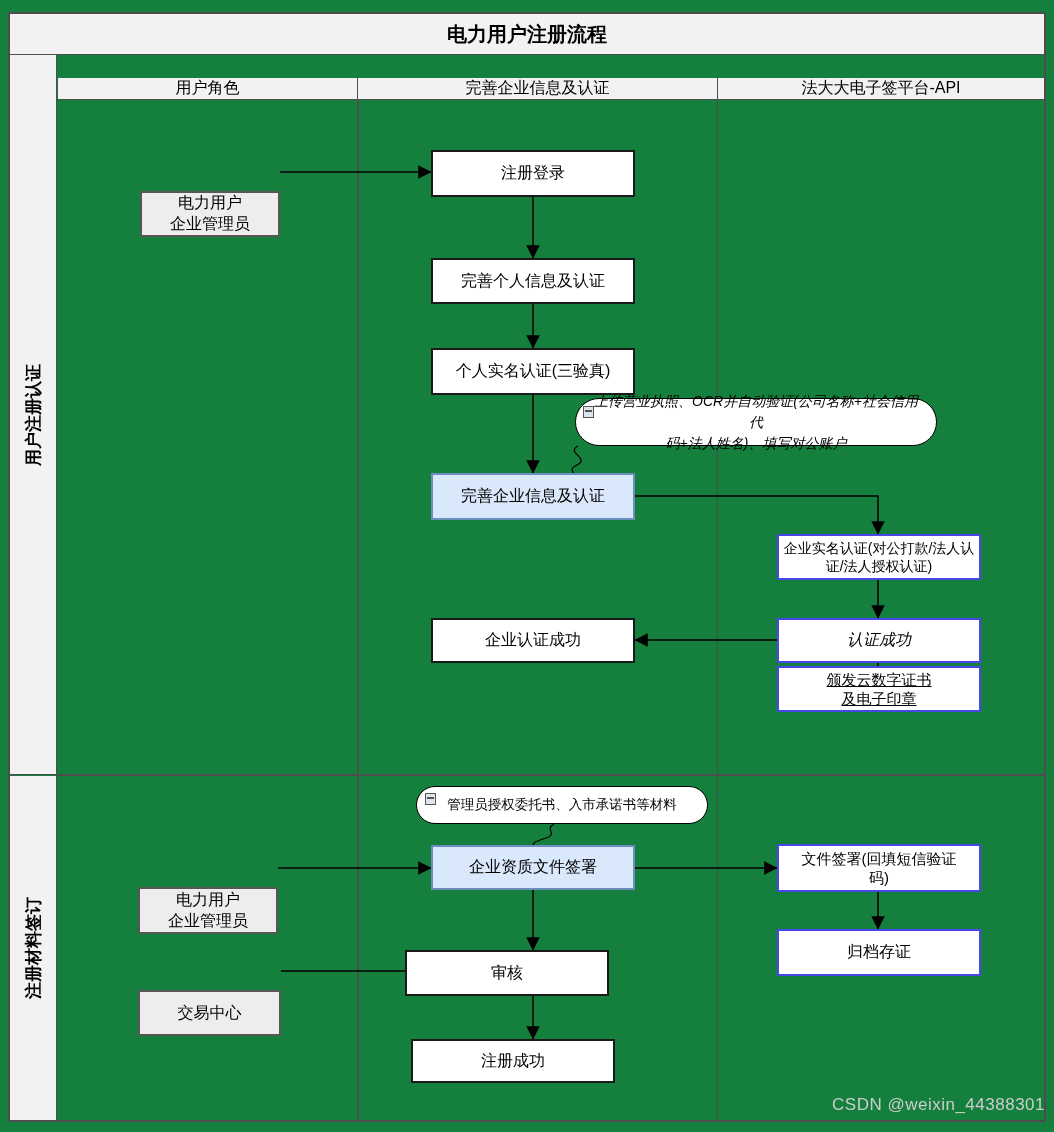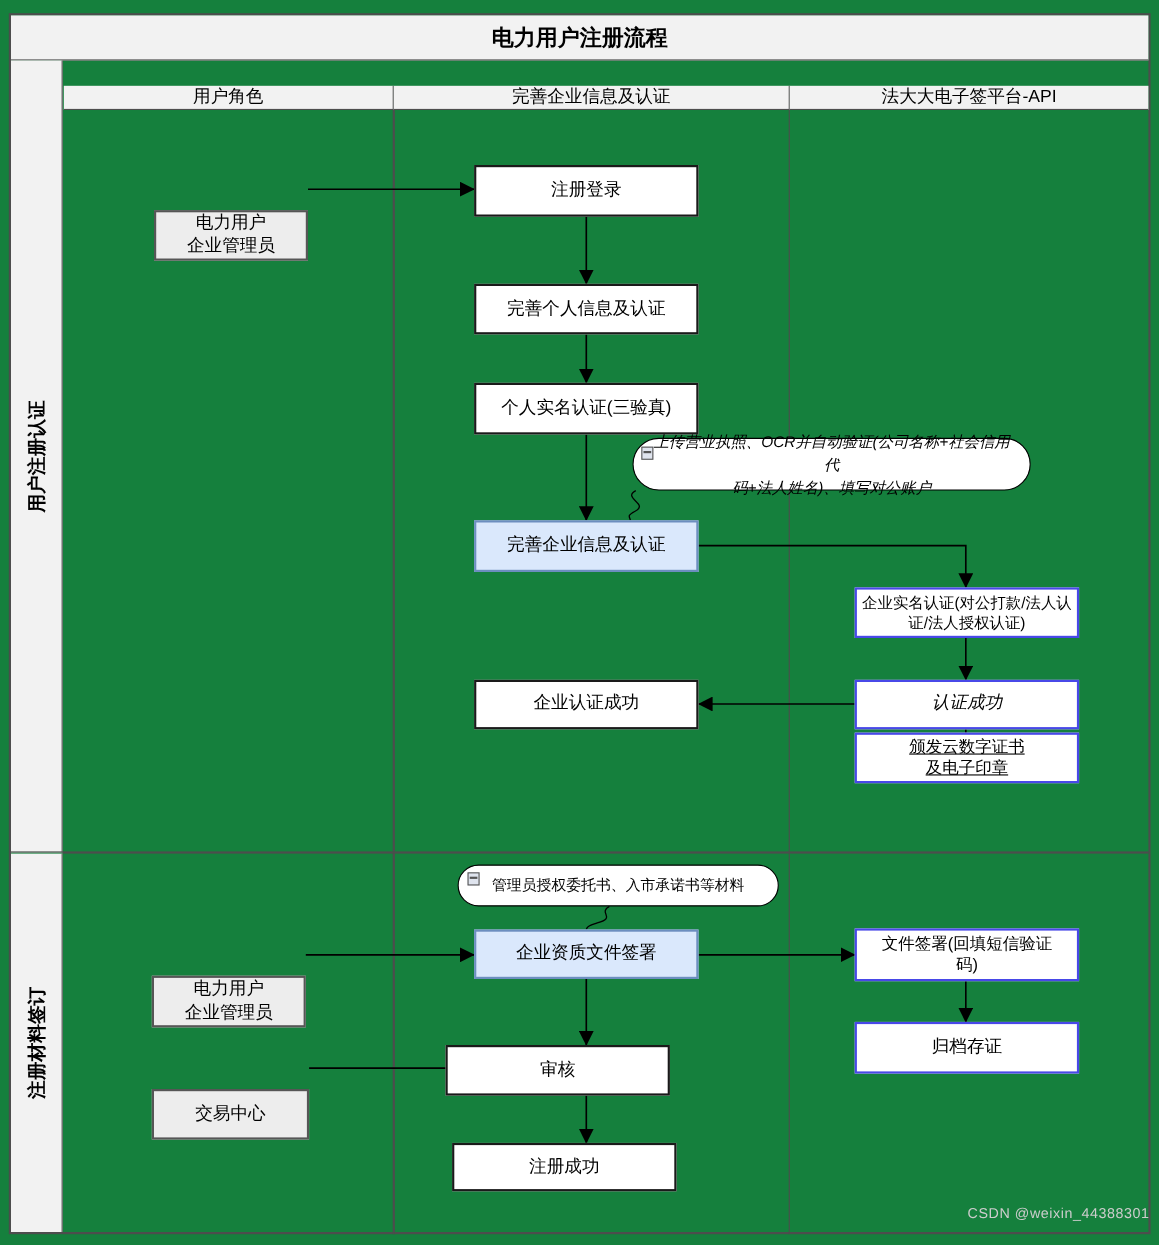--- a/index.html
+++ b/index.html
@@ -32,21 +32,21 @@
   .bluefill{background:var(--bluefill,#dae8fc);border:2px solid var(--bluestroke,#6c8ebf);}
   .blueborder{border:2px solid var(--apistroke,#4848e8);}
   .note{border:1.5px solid #000;border-radius:24px;font-size:14px;line-height:1.5;padding:2px 16px;}
   .f14{font-size:14px;}
   .f15{font-size:15px;}
   .f13{font-size:13.5px;}
   .note-icon{position:absolute;left:7px;top:7px;width:11px;height:12px;box-sizing:border-box;
     border:1px solid #555;background:#dfe4ee;}
   .note-icon::after{content:"";position:absolute;left:1px;top:3px;width:7px;height:1.5px;background:#555;}
   #connector-layer{position:absolute;left:0;top:0;pointer-events:none;}
-  #watermark{position:absolute;top:1095px;right:9px;font-size:13px;color:var(--wm,#cccccc);letter-spacing:0.5px;}
+  #watermark{position:absolute;top:1095px;right:9px;font-size:17px;color:var(--wm,#cccccc);letter-spacing:0.5px;}
 </style>
 </head>
 <body>
 
 <div id="stage" style="--bluefill: #dae8fc; --bluestroke: #6c8ebf; --apistroke: #4848e8; --actorfill: #ededed; --lanebg: #f2f2f2; --grid: #4d4d4d; --wm: #cccccc;">
 
   <div class="abs" id="outer-frame"></div>
   <div class="abs" id="title-row">电力用户注册流程</div>
 
   <div class="abs label-cell" id="row-label-1"></div>

